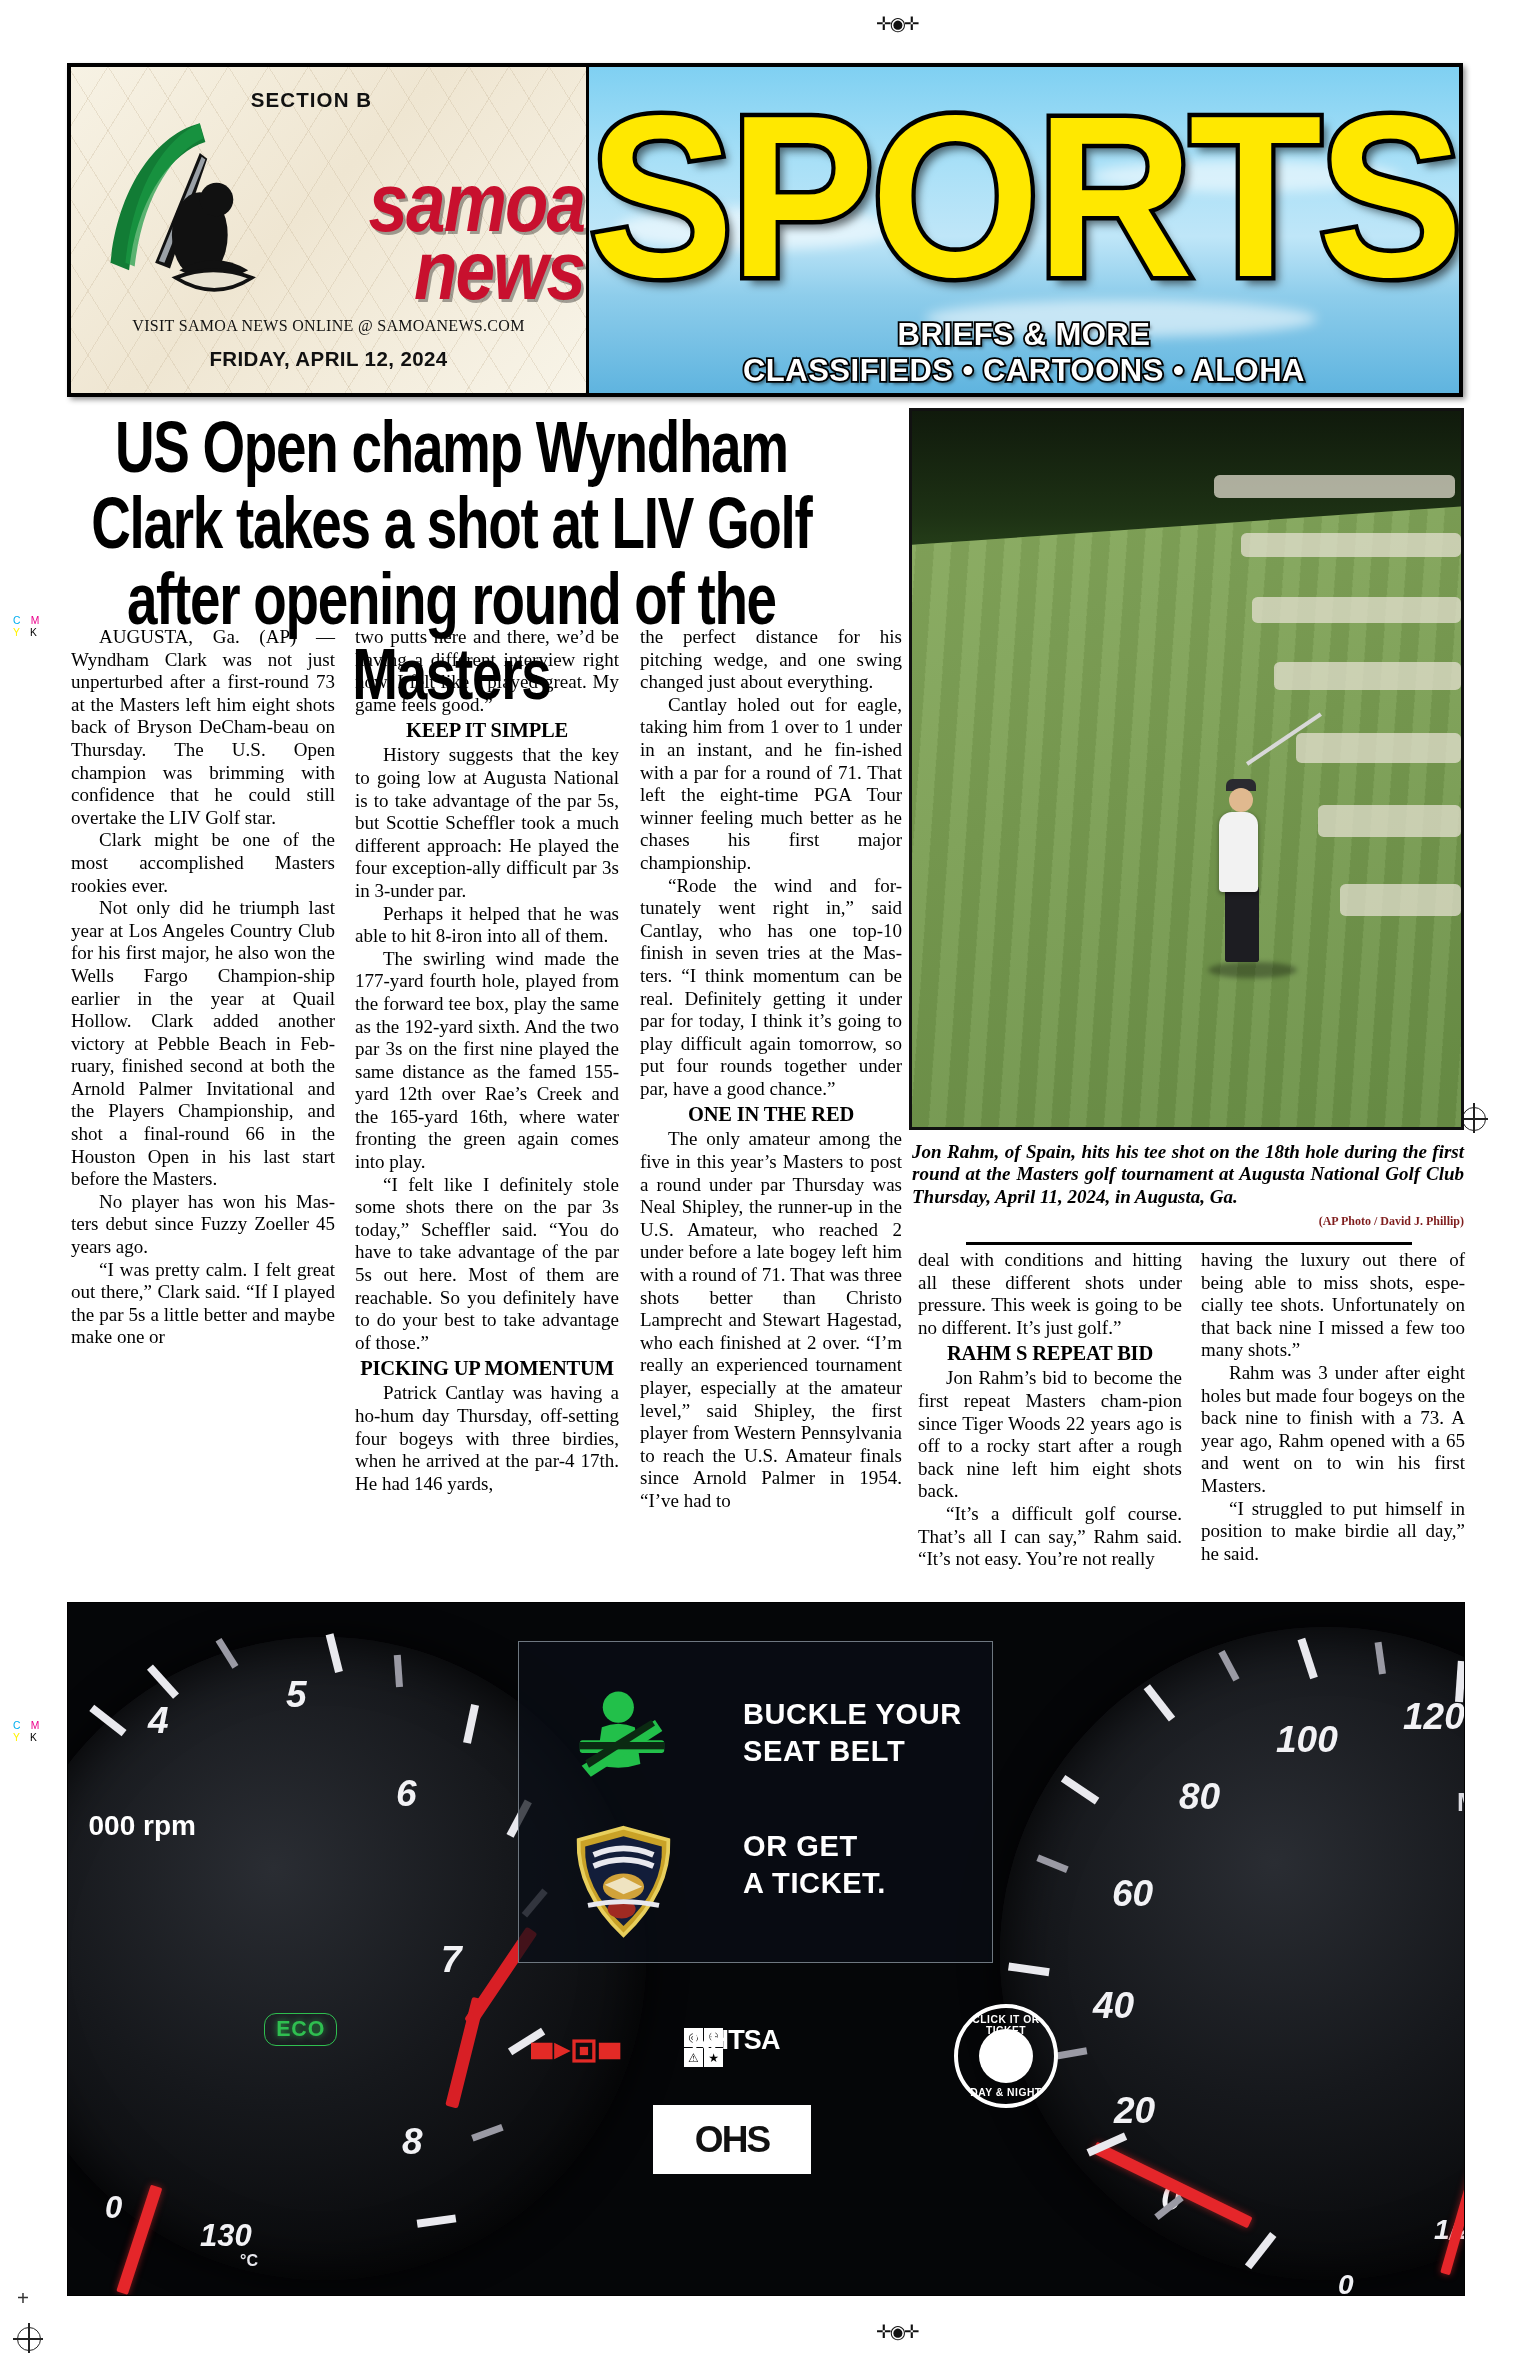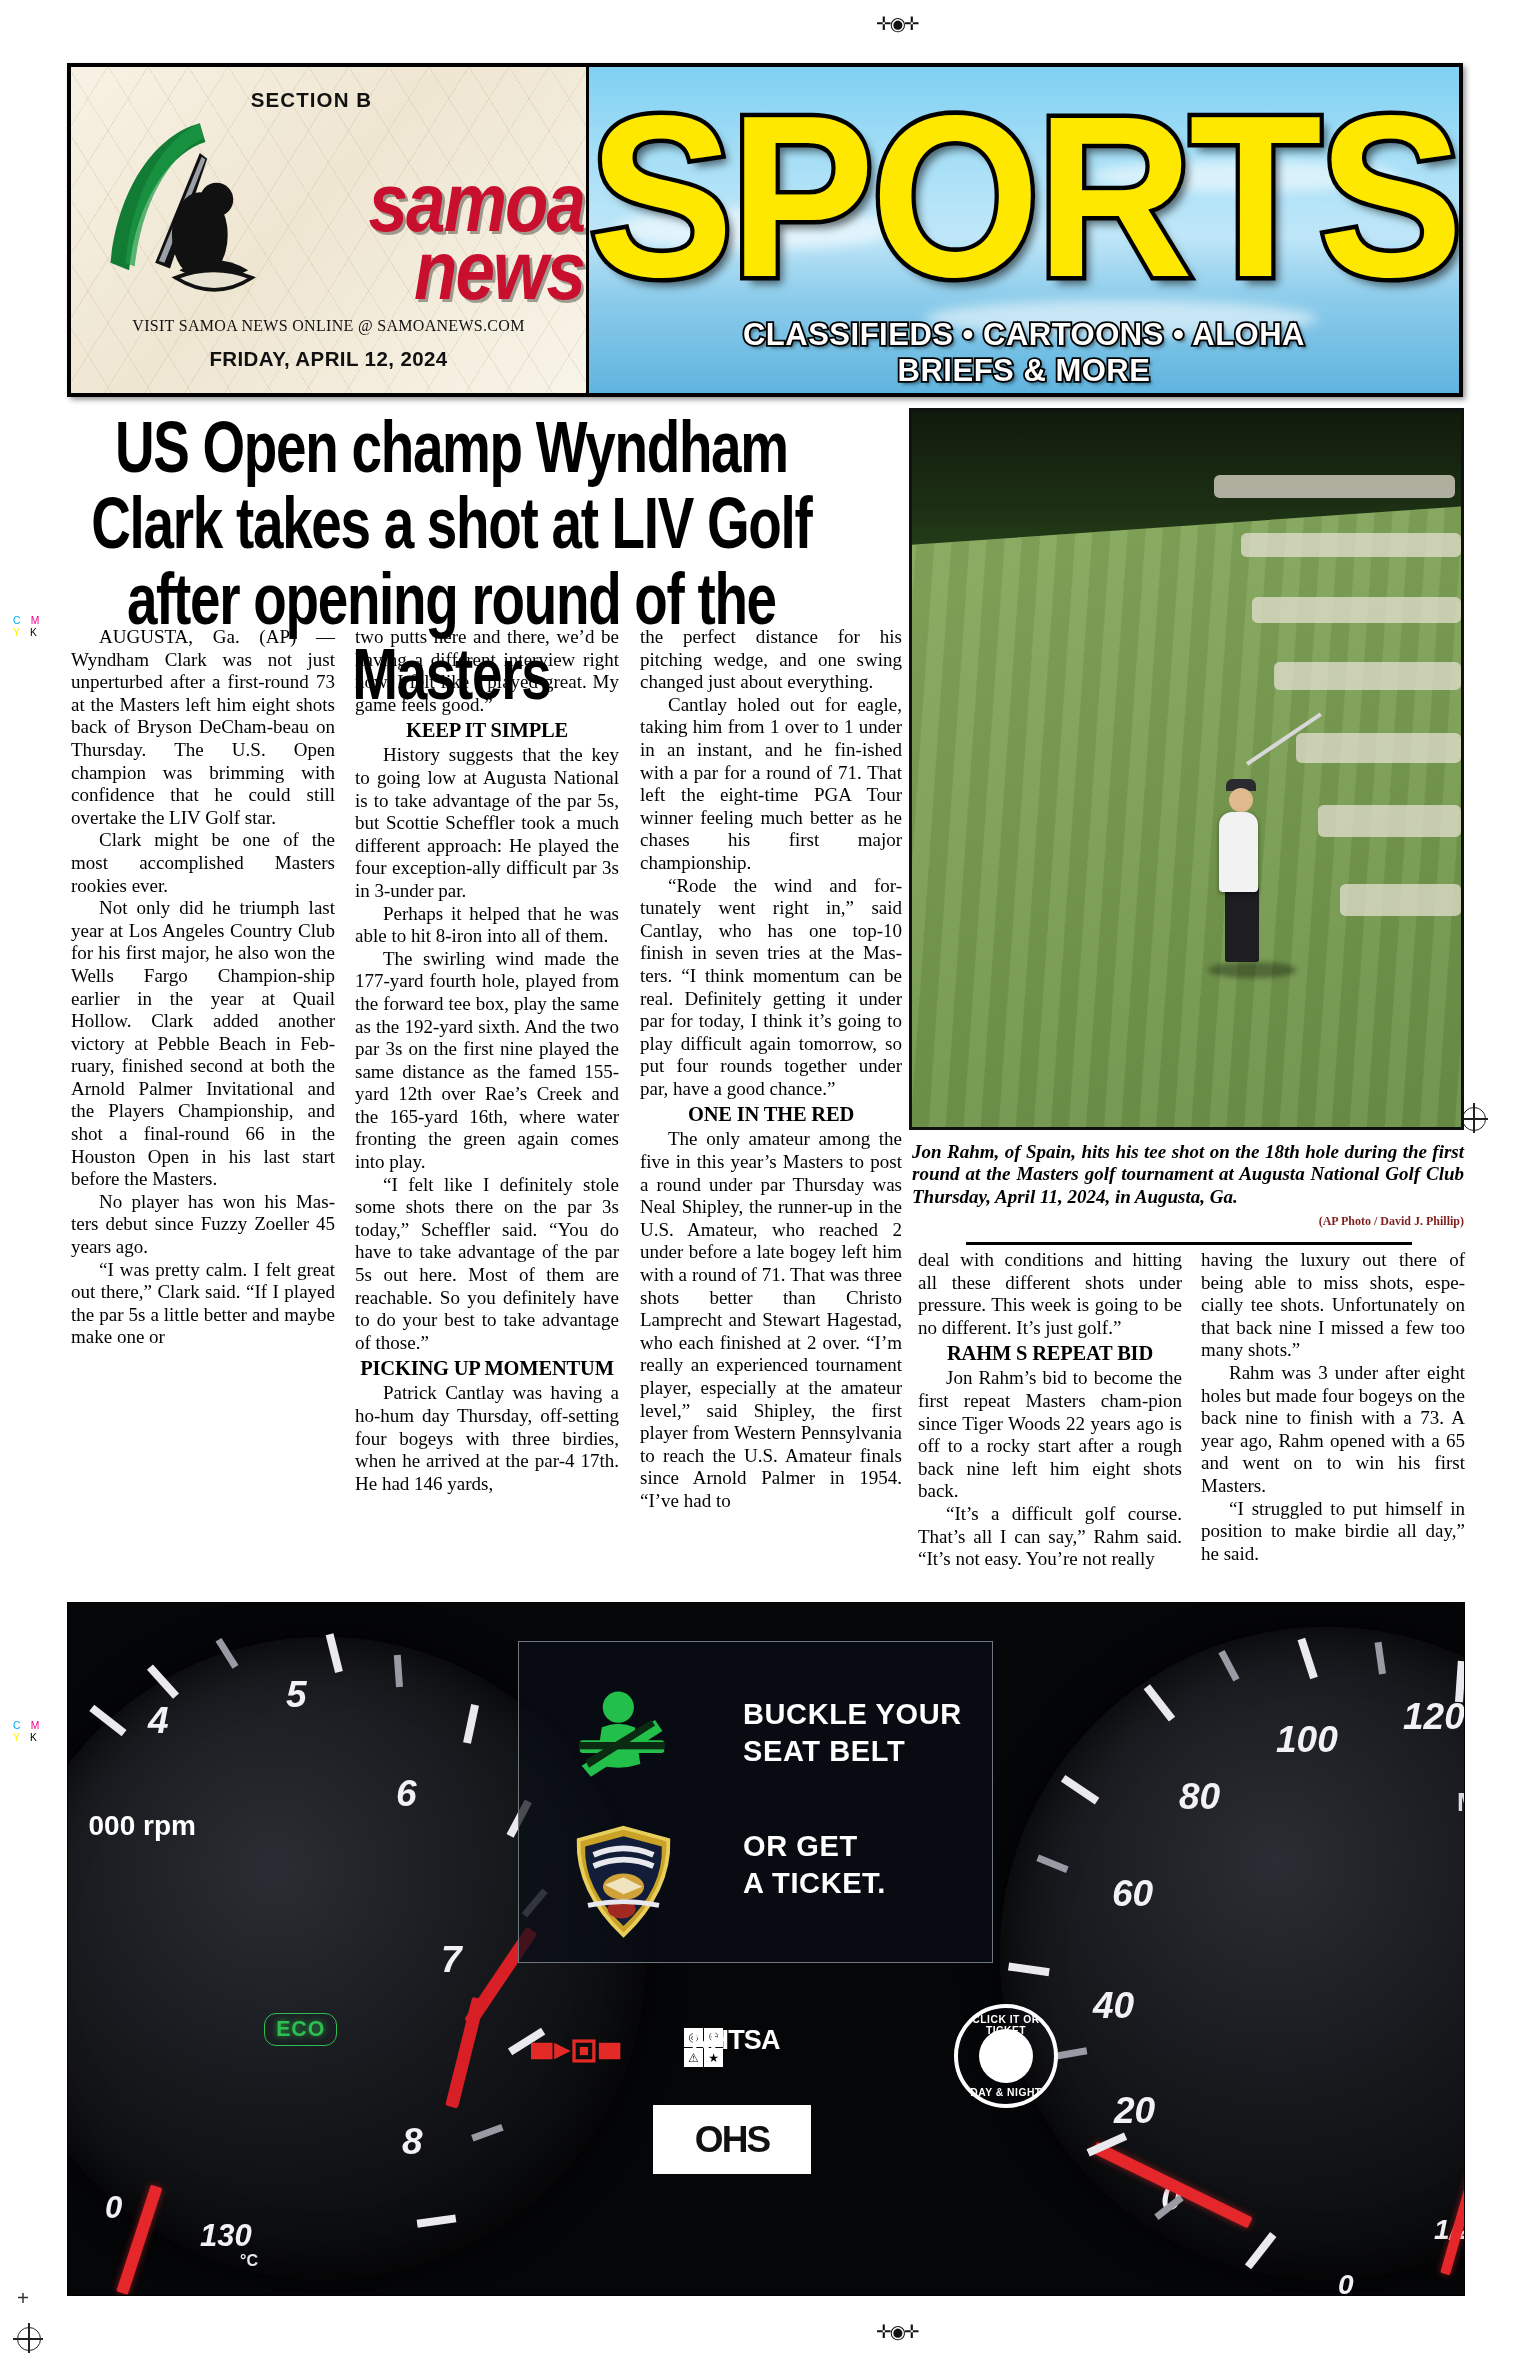--- a/index.html
+++ b/index.html
@@ -337,22 +337,22 @@
       <div class="mast-url">VISIT SAMOA NEWS ONLINE @ SAMOANEWS.COM</div>
       <div class="mast-date">FRIDAY, APRIL 12, 2024</div>
     </div>
 
     <div class="mast-right">
       <div class="cloud" style="left:28px;  top:140px; width:280px; height:43px;"></div>
       <div class="cloud" style="left:336px; top:233px; width:392px; height:37px;"></div>
       <div class="cloud" style="left:503px; top:93px; width:308px; height:32px;"></div>
       <div class="sports-word">SPORTS</div>
       <div class="sports-sub">
+        <div>BRIEFS &amp; MORE</div>
         <div>CLASSIFIEDS • CARTOONS • ALOHA</div>
-        <div>BRIEFS &amp; MORE</div>
       </div>
     </div>
   </div>
 
   <h1 class="headline">US Open champ Wyndham Clark takes a shot at LIV Golf after opening round of the Masters</h1>
 
   <div class="photo">
     <div class="treeline"></div>
     <div class="fairway"></div>
     <div class="crowd-row" style="left:55%; top:9%;  width:44%; height:22.4px;"></div>

